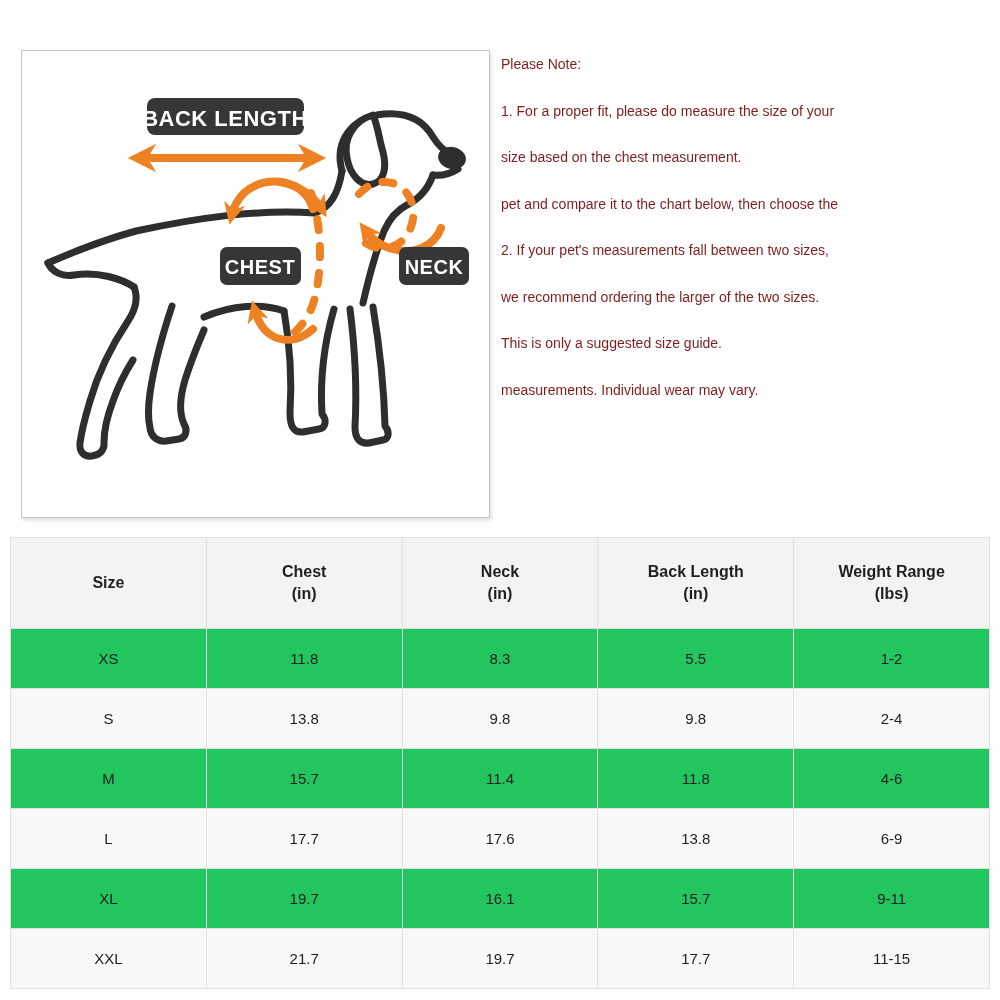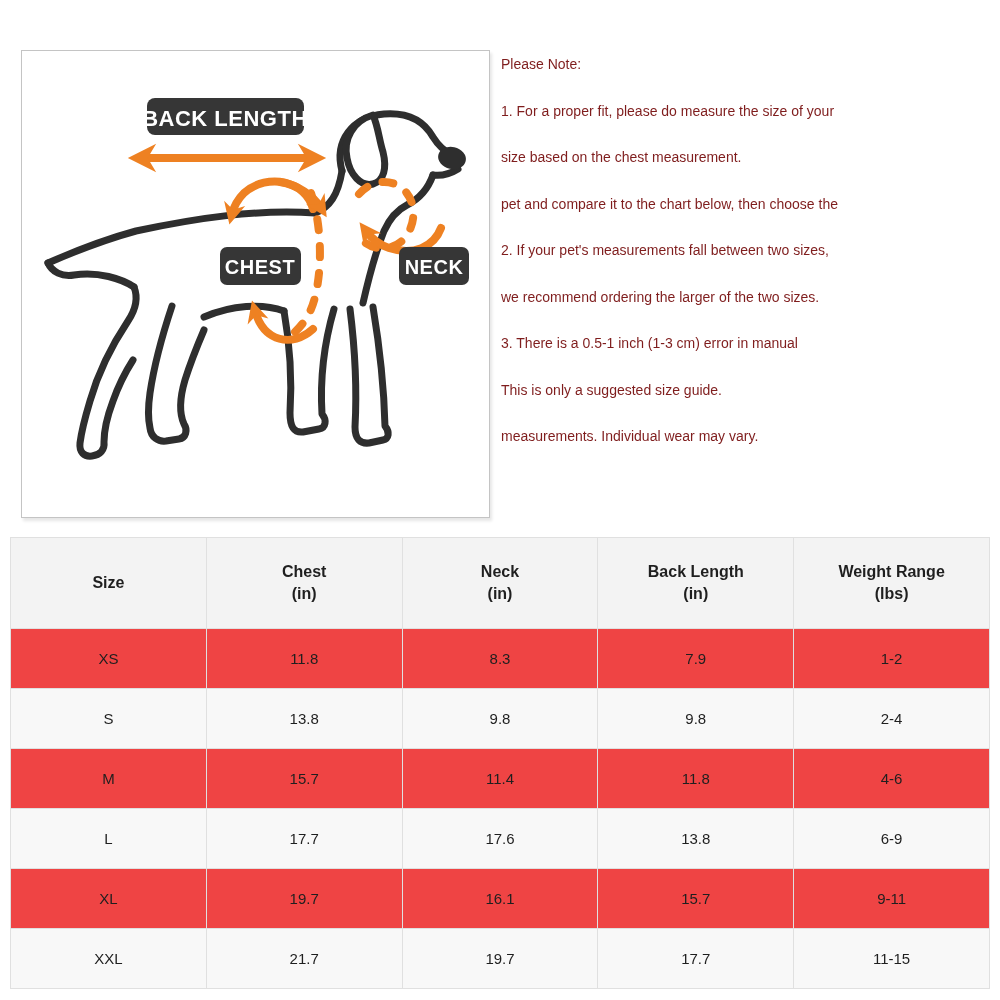--- a/index.html
+++ b/index.html
@@ -39,21 +39,21 @@
     position:absolute; left:10px; top:537px; width:980px;
     border-collapse:collapse; table-layout:fixed;
   }
   .size-table th, .size-table td {
     border:1px solid #e0e0e0; text-align:center; vertical-align:middle;
     padding:0; color:#1f1f1f;
   }
   .size-table thead th {
     height:90px; background:#f3f3f3; font-weight:bold; font-size:16px; line-height:22px;
   }
-  .size-table tbody td { height:59px; font-size:15px; background:#ef4444; }
+  .size-table tbody td { height:59px; font-size:15px; background:#22c55e; }
   .size-table tbody tr:nth-child(even) td { background:#f8f8f8; }
 </style>
 </head>
 <body>
 
 <div class="diagram-box">
   <svg viewBox="0 0 467 466">
     <defs>
       <marker id="ah" viewBox="0 0 12 12" refX="6" refY="6" markerWidth="26" markerHeight="26" markerUnits="userSpaceOnUse" orient="auto-start-reverse">
         <path d="M1,1 L11,6 L1,11 L4,6 Z" fill="#ee8122"></path>
@@ -122,21 +122,20 @@
   </svg>
 </div>
 
 <div class="notes">
   <div class="note-line">Please Note:</div>
   <div class="note-line">1. For a proper fit, please do measure the size of your</div>
   <div class="note-line">size based on the chest measurement.</div>
   <div class="note-line">pet and compare it to the chart below, then choose the</div>
   <div class="note-line">2. If your pet's measurements fall between two sizes,</div>
   <div class="note-line">we recommend ordering the larger of the two sizes.</div>
-  <div class="note-line">3. There is a 0.5-1 inch (1-3 cm) error in manual</div>
   <div class="note-line">This is only a suggested size guide.</div>
   <div class="note-line">measurements. Individual wear may vary.</div>
 </div>
 
 <table class="size-table">
   <thead>
     <tr>
         <th>
           <div>Size</div>
         </th>
@@ -156,21 +155,21 @@
           <div>Weight Range</div>
           <div>(lbs)</div>
         </th>
       </tr>
   </thead>
   <tbody>
       <tr>
         <td>XS</td>
         <td>11.8</td>
         <td>8.3</td>
-        <td>7.9</td>
+        <td>5.5</td>
         <td>1-2</td>
       </tr>
       <tr>
         <td>S</td>
         <td>13.8</td>
         <td>9.8</td>
         <td>9.8</td>
         <td>2-4</td>
       </tr>
       <tr>

